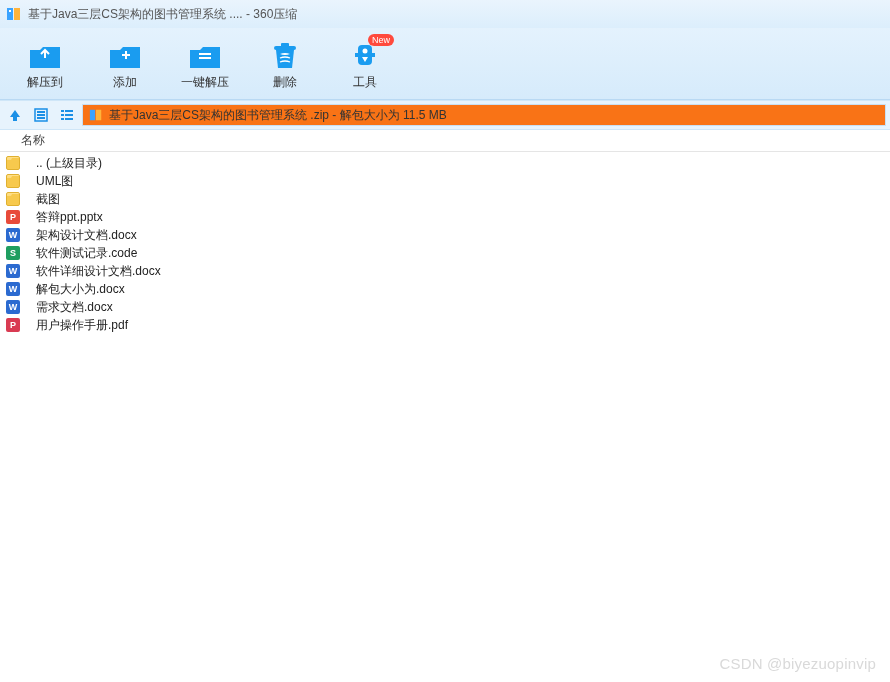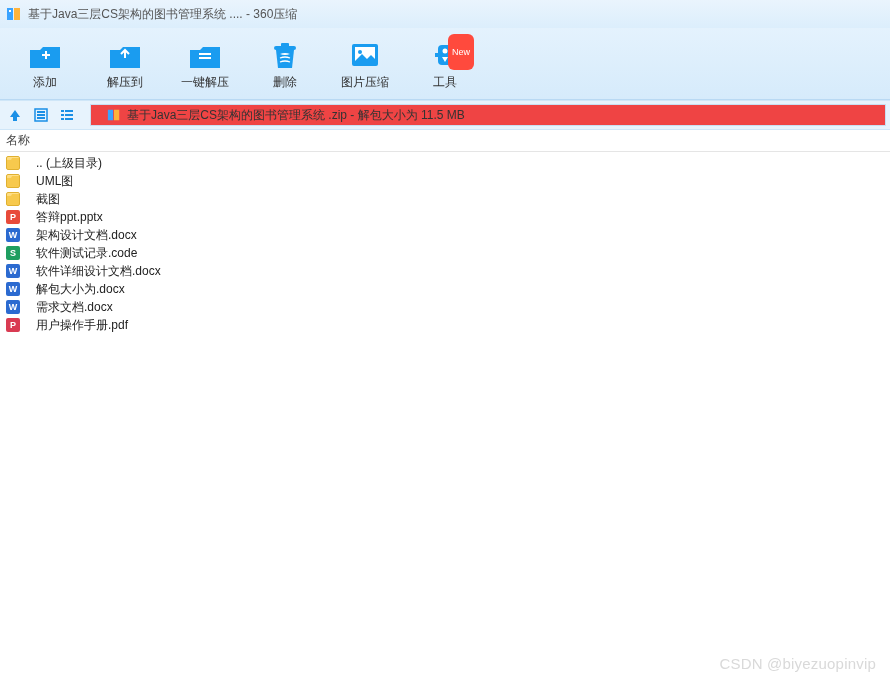--- a/index.html
+++ b/index.html
@@ -49,21 +49,21 @@
 .tool-icon {
   width: 34px; height: 30px;
   display: flex; align-items: center; justify-content: center;
 }
 .badge-new {
   position: absolute;
   top: -6px; right: -4px;
   background: #ff4a3d;
   color: #fff;
   font-size: 9px;
-  padding: 12px 4px;
+  padding: 0 4px;
   border-radius: 6px;
   line-height: 12px;
 }
 .pathbar {
   height: 30px;
   background: #e7f3fd;
   border-top: 1px solid #cfe6f8;
   border-bottom: 1px solid #cfe6f8;
   display: flex;
   align-items: center;
@@ -71,39 +71,39 @@
   gap: 4px;
 }
 .path-icon-btn {
   width: 22px; height: 22px;
   display: flex; align-items: center; justify-content: center;
   cursor: pointer;
   color: #0a7ad8;
 }
 .path-box {
   flex: 1;
-  background: #ef4444;
+  background: #f97316;
   border: 1px solid #c9dff2;
   height: 22px;
   display: flex;
   align-items: center;
-  padding: 0 16px;
+  padding: 0 6px;
   gap: 6px;
-  margin-left: 8px;
+  margin-left: 0;
 }
 .path-box .file-icon {
   width: 14px; height: 14px;
 }
 .path-text { font-size: 12px; color: #333; white-space: nowrap; }
 .col-header {
   height: 22px;
   border-bottom: 1px solid #e5e5e5;
   display: flex;
   align-items: center;
-  padding-left: 6px;
+  padding-left: 21px;
   font-size: 12px;
   color: #444;
 }
 .file-list {
   padding: 2px 0;
 }
 .file-row {
   display: flex;
   align-items: center;
   height: 18px;
@@ -147,34 +147,34 @@
     </svg>
   </span>
   <span class="title-text">基于Java三层CS架构的图书管理系统 .... - 360压缩</span>
 </div>
 
 <div class="toolbar" id="toolbar">
     <div class="tool-btn">
       <div class="tool-icon">
         <svg width="34" height="30" viewBox="0 0 34 30">
           <path d="M2 10 L12 10 L15 7 L32 7 L32 28 L2 28 Z" fill="#1a9cf0"></path>
+          <path d="M17 10 L17 18 M13 14 L17 10 L21 14" stroke="#fff" stroke-width="2" fill="none"></path>
+        </svg>
+      </div>
+      <div class="btn-label">解压到</div>
+    </div>
+    <div class="tool-btn">
+      <div class="tool-icon">
+        <svg width="34" height="30" viewBox="0 0 34 30">
+          <path d="M2 10 L12 10 L15 7 L32 7 L32 28 L2 28 Z" fill="#1a9cf0"></path>
           <rect x="14" y="14" width="8" height="2" fill="#fff"></rect>
           <rect x="17" y="11" width="2" height="8" fill="#fff"></rect>
         </svg>
       </div>
       <div class="btn-label">添加</div>
-    </div>
-    <div class="tool-btn">
-      <div class="tool-icon">
-        <svg width="34" height="30" viewBox="0 0 34 30">
-          <path d="M2 10 L12 10 L15 7 L32 7 L32 28 L2 28 Z" fill="#1a9cf0"></path>
-          <path d="M17 10 L17 18 M13 14 L17 10 L21 14" stroke="#fff" stroke-width="2" fill="none"></path>
-        </svg>
-      </div>
-      <div class="btn-label">解压到</div>
     </div>
     <div class="tool-btn">
       <div class="tool-icon">
         <svg width="34" height="30" viewBox="0 0 34 30">
           <path d="M2 10 L12 10 L15 7 L32 7 L32 28 L2 28 Z" fill="#1a9cf0"></path>
           <rect x="11" y="13" width="12" height="2" fill="#fff"></rect>
           <rect x="11" y="17" width="12" height="2" fill="#fff"></rect>
         </svg>
       </div>
       <div class="btn-label">一键解压</div>
@@ -184,31 +184,20 @@
         <svg width="34" height="30" viewBox="0 0 34 30">
           <path d="M8 10 L26 10 L24 28 L10 28 Z" fill="#1a9cf0"></path>
           <rect x="6" y="6" width="22" height="4" rx="2" fill="#1a9cf0"></rect>
           <rect x="13" y="3" width="8" height="4" rx="1" fill="#1a9cf0"></rect>
           <path d="M12 14 Q17 12 22 14 Q17 16 12 14" fill="#fff"></path>
           <path d="M12 18 Q17 16 22 18" stroke="#fff" stroke-width="1.3" fill="none"></path>
           <path d="M12 22 Q17 20 22 22" stroke="#fff" stroke-width="1.3" fill="none"></path>
         </svg>
       </div>
       <div class="btn-label">删除</div>
-    </div>
-    <div class="tool-btn">
-      <div class="tool-icon">
-        <svg width="34" height="30" viewBox="0 0 34 30">
-          <rect x="4" y="4" width="26" height="22" rx="2" fill="#1a9cf0"></rect>
-          <rect x="7" y="7" width="20" height="16" fill="#fff"></rect>
-          <circle cx="12" cy="12" r="2" fill="#1a9cf0"></circle>
-          <path d="M7 21 L14 14 L19 19 L23 15 L27 19 L27 23 L7 23 Z" fill="#1a9cf0"></path>
-        </svg>
-      </div>
-      <div class="btn-label">图片压缩</div>
     </div>
     <div class="tool-btn">
       <div class="tool-icon">
         <svg width="34" height="30" viewBox="0 0 34 30">
           <rect x="10" y="5" width="14" height="20" rx="4" fill="#1a9cf0"></rect>
           <circle cx="17" cy="11" r="2.5" fill="#fff"></circle>
           <path d="M14 17 L20 17 L17 22 Z" fill="#fff"></path>
           <rect x="7" y="13" width="4" height="4" fill="#1a9cf0"></rect>
           <rect x="23" y="13" width="4" height="4" fill="#1a9cf0"></rect>
         </svg>

